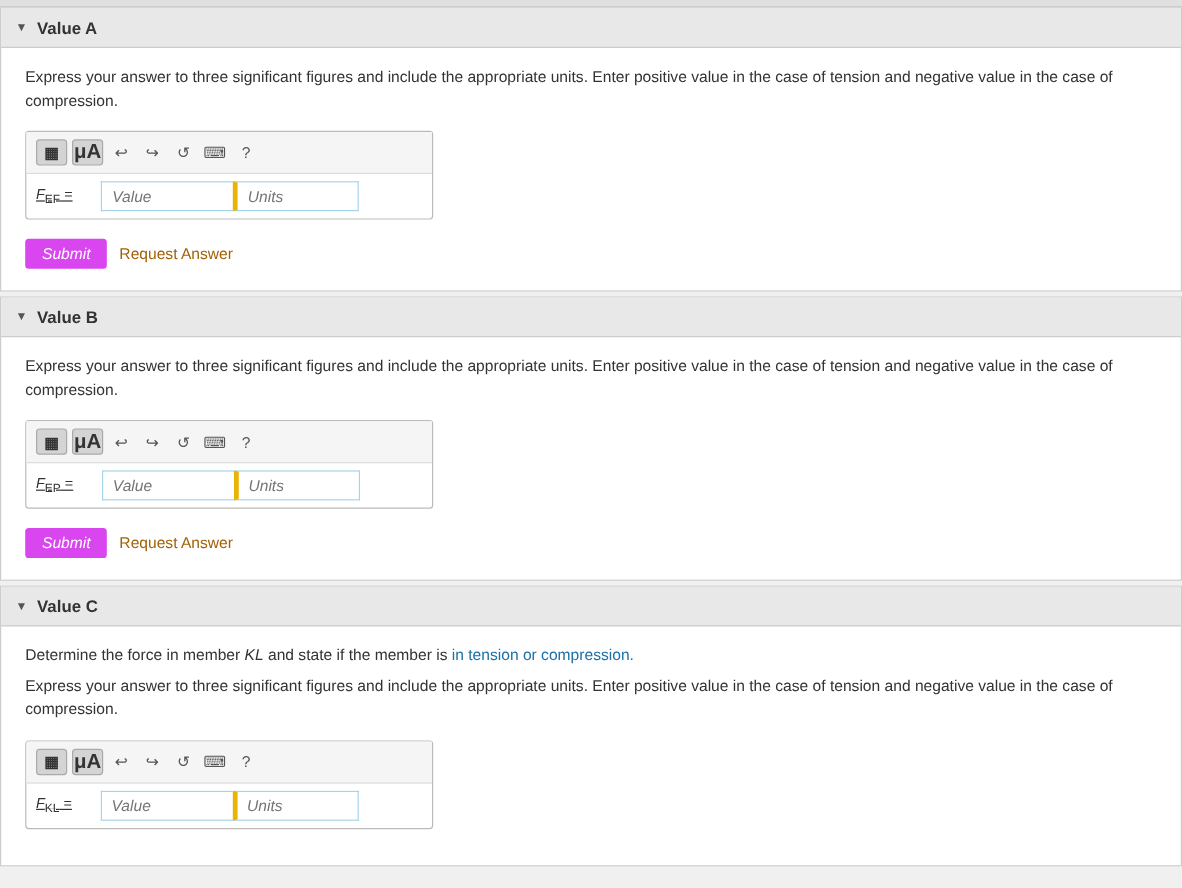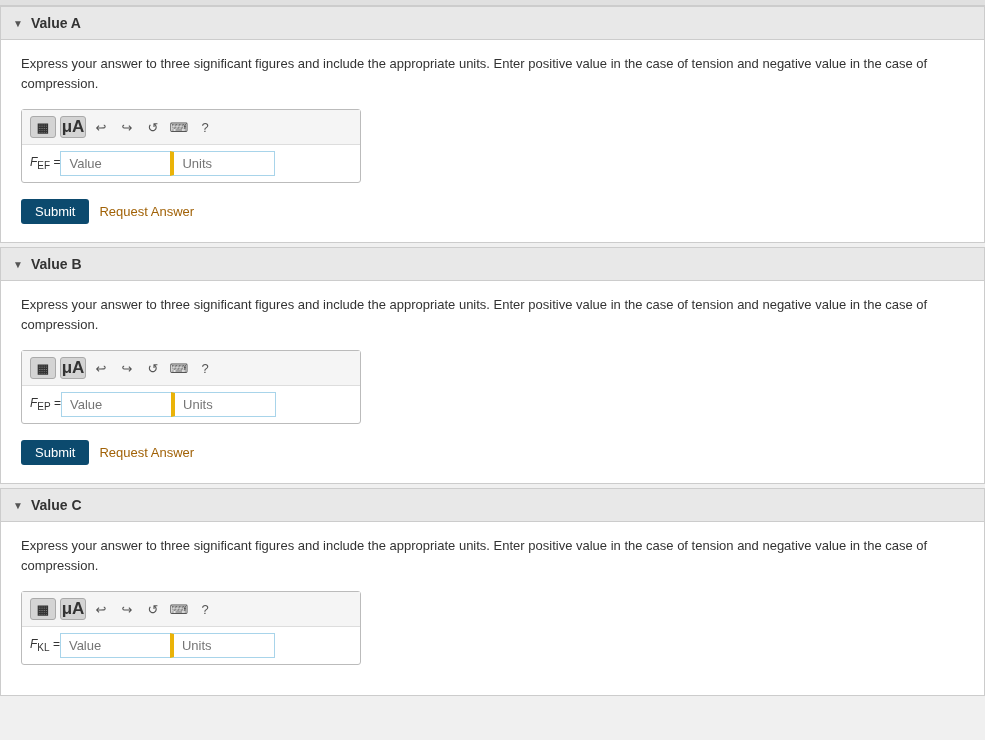--- a/index.html
+++ b/index.html
@@ -103,56 +103,59 @@
     }
 
     .input-row {
       display: flex;
       align-items: center;
       padding: 6px 8px;
     }
 
     .formula-label {
       font-size: 12px;
-      margin-right: 0;
+      margin-right: 24px;
       white-space: nowrap;
+      text-decoration: underline;
     }
 
     .formula-label sub {
       font-size: 10px;
     }
 
     .value-input, .units-input {
       border: 1px solid #a8d4ea;
       background: #fff;
       padding: 4px 8px;
       font-size: 13px;
       color: #aaa;
+      font-style: italic;
       outline: none;
     }
 
     .value-input {
       width: 110px;
       border-right: none;
     }
 
     .units-input {
       width: 105px;
       border-left: 4px solid #eab308;
     }
 
     .btn-submit {
-      background: #0c4a6e;
+      background: #d946ef;
       color: #fff;
       border: none;
       padding: 5px 14px;
       border-radius: 3px;
       cursor: pointer;
       font-size: 13px;
       margin-right: 10px;
+      font-style: italic;
     }
 
     .link-request {
       color: #a16207;
       text-decoration: none;
       font-size: 13px;
       cursor: pointer;
     }
 
     .action-row {
@@ -240,20 +243,23 @@
       </div>
     </div>
   </div>
     <div class="section">
     <div class="section-header">
       <span class="chevron">▼</span>
       <span class="section-title">Value C</span>
     </div>
     <div class="section-body">
       <div class="instruction-line">
+        Determine the force in member <span class="italic-member">KL</span> and state if the member is <span class="highlight-blue">in tension or compression.</span>
+      </div>
+      <div class="instruction-line">
         Express your answer to three significant figures and include the appropriate units. Enter positive value in the case of tension and negative value in the case of compression.
       </div>
       <div class="input-area">
         <div class="input-toolbar">
           <span class="toolbar-btn toolbar-btn-grid">▦</span>
           <span class="toolbar-btn mu-btn">μA</span>
           <span class="toolbar-icon">↩</span>
           <span class="toolbar-icon">↪</span>
           <span class="toolbar-icon">↺</span>
           <span class="toolbar-icon">⌨</span>

